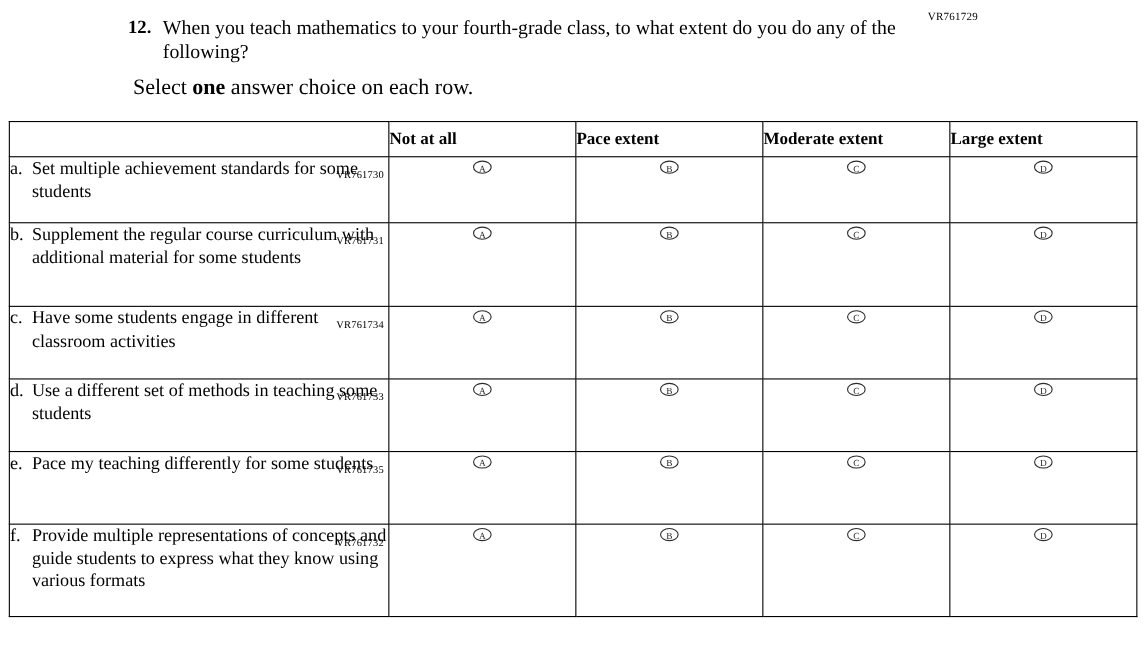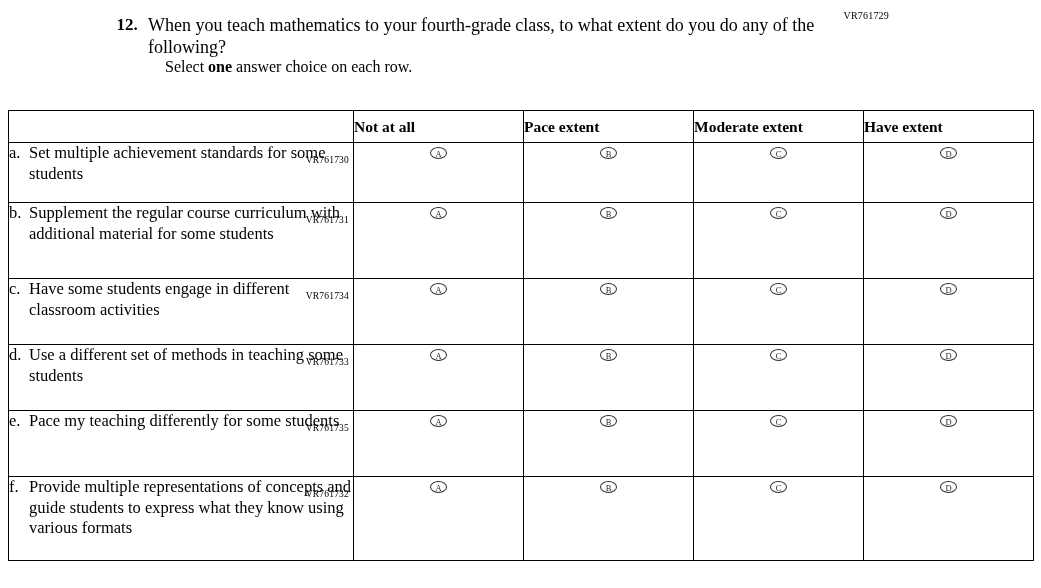--- a/index.html
+++ b/index.html
@@ -45,24 +45,23 @@
     margin-left: 28px;
   }
   .q-text {
     font-size: 18px;
     line-height: 22px;
     max-width: 690px;
   }
   .instruction {
     position: absolute;
     left: 121px;
-    top: 56px;
-    font-size: 16px;
+    top: 68px;
+    font-size: 20px;
     line-height: 22px;
-    margin-left: 44px;
   }
   .instruction b {
     font-weight: bold;
   }
 
   
   .page-code {
     position: absolute;
     right: 152px;
     top: 10px;
@@ -164,21 +163,21 @@
       <col class="col-opt">
       <col class="col-opt">
       <col class="col-opt">
     </colgroup>
     <thead>
       <tr>
         <th class="col-stem"></th>
         <th>Not at all</th>
         <th>Pace extent</th>
         <th>Moderate extent</th>
-        <th>Have extent</th>
+        <th>Large extent</th>
       </tr>
     </thead>
     <tbody>
 
       <tr style="height:60px;">
         <td class="stem-cell">
           <div class="row-code">VR761730</div>
           <div class="stem-inner">
             <div class="stem-letter">a.</div>
             <div class="stem-text">Set multiple achievement standards for some students</div>

